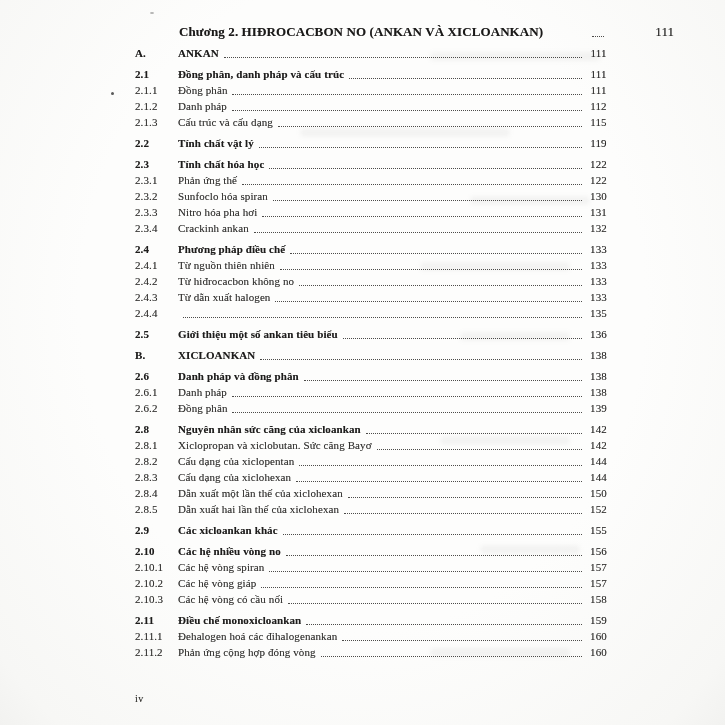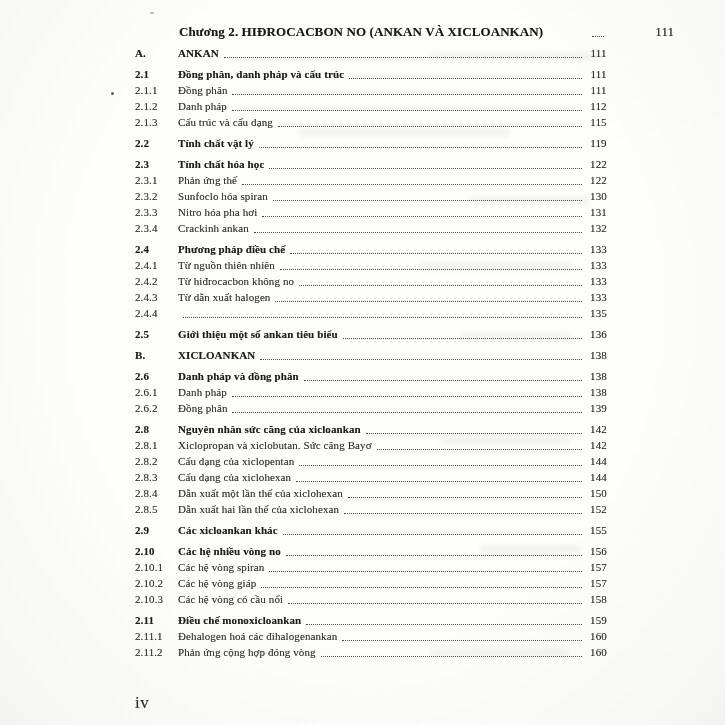--- a/index.html
+++ b/index.html
@@ -41,21 +41,21 @@
   .leader{
     flex:1 1 auto;align-self:flex-end;height:0;
     margin:0 3px 3px 5px;
     border-bottom:1.6px dotted #4c4b49;
     min-width:12px;
   }
   .pg{flex:0 0 27px;text-align:center;color:#333230;font-weight:normal;}
   .section .pg,.chapter .pg{color:#2a2928;}
   .footer{
     position:absolute;left:135px;top:693px;
-    font-size:17px;color:#2e2d2b;letter-spacing:0.5px;
+    font-size:10px;color:#2e2d2b;letter-spacing:0.5px;
     text-shadow:0 0 0.4px rgba(40,40,40,0.45);
     font-family:Liberation Serif, serif;
   }
 </style>
 </head>
 <body>
 
 <div class="sheet"></div>
 
 <div class="smudge" style="left:430px;top:52px;width:170px;"></div>

